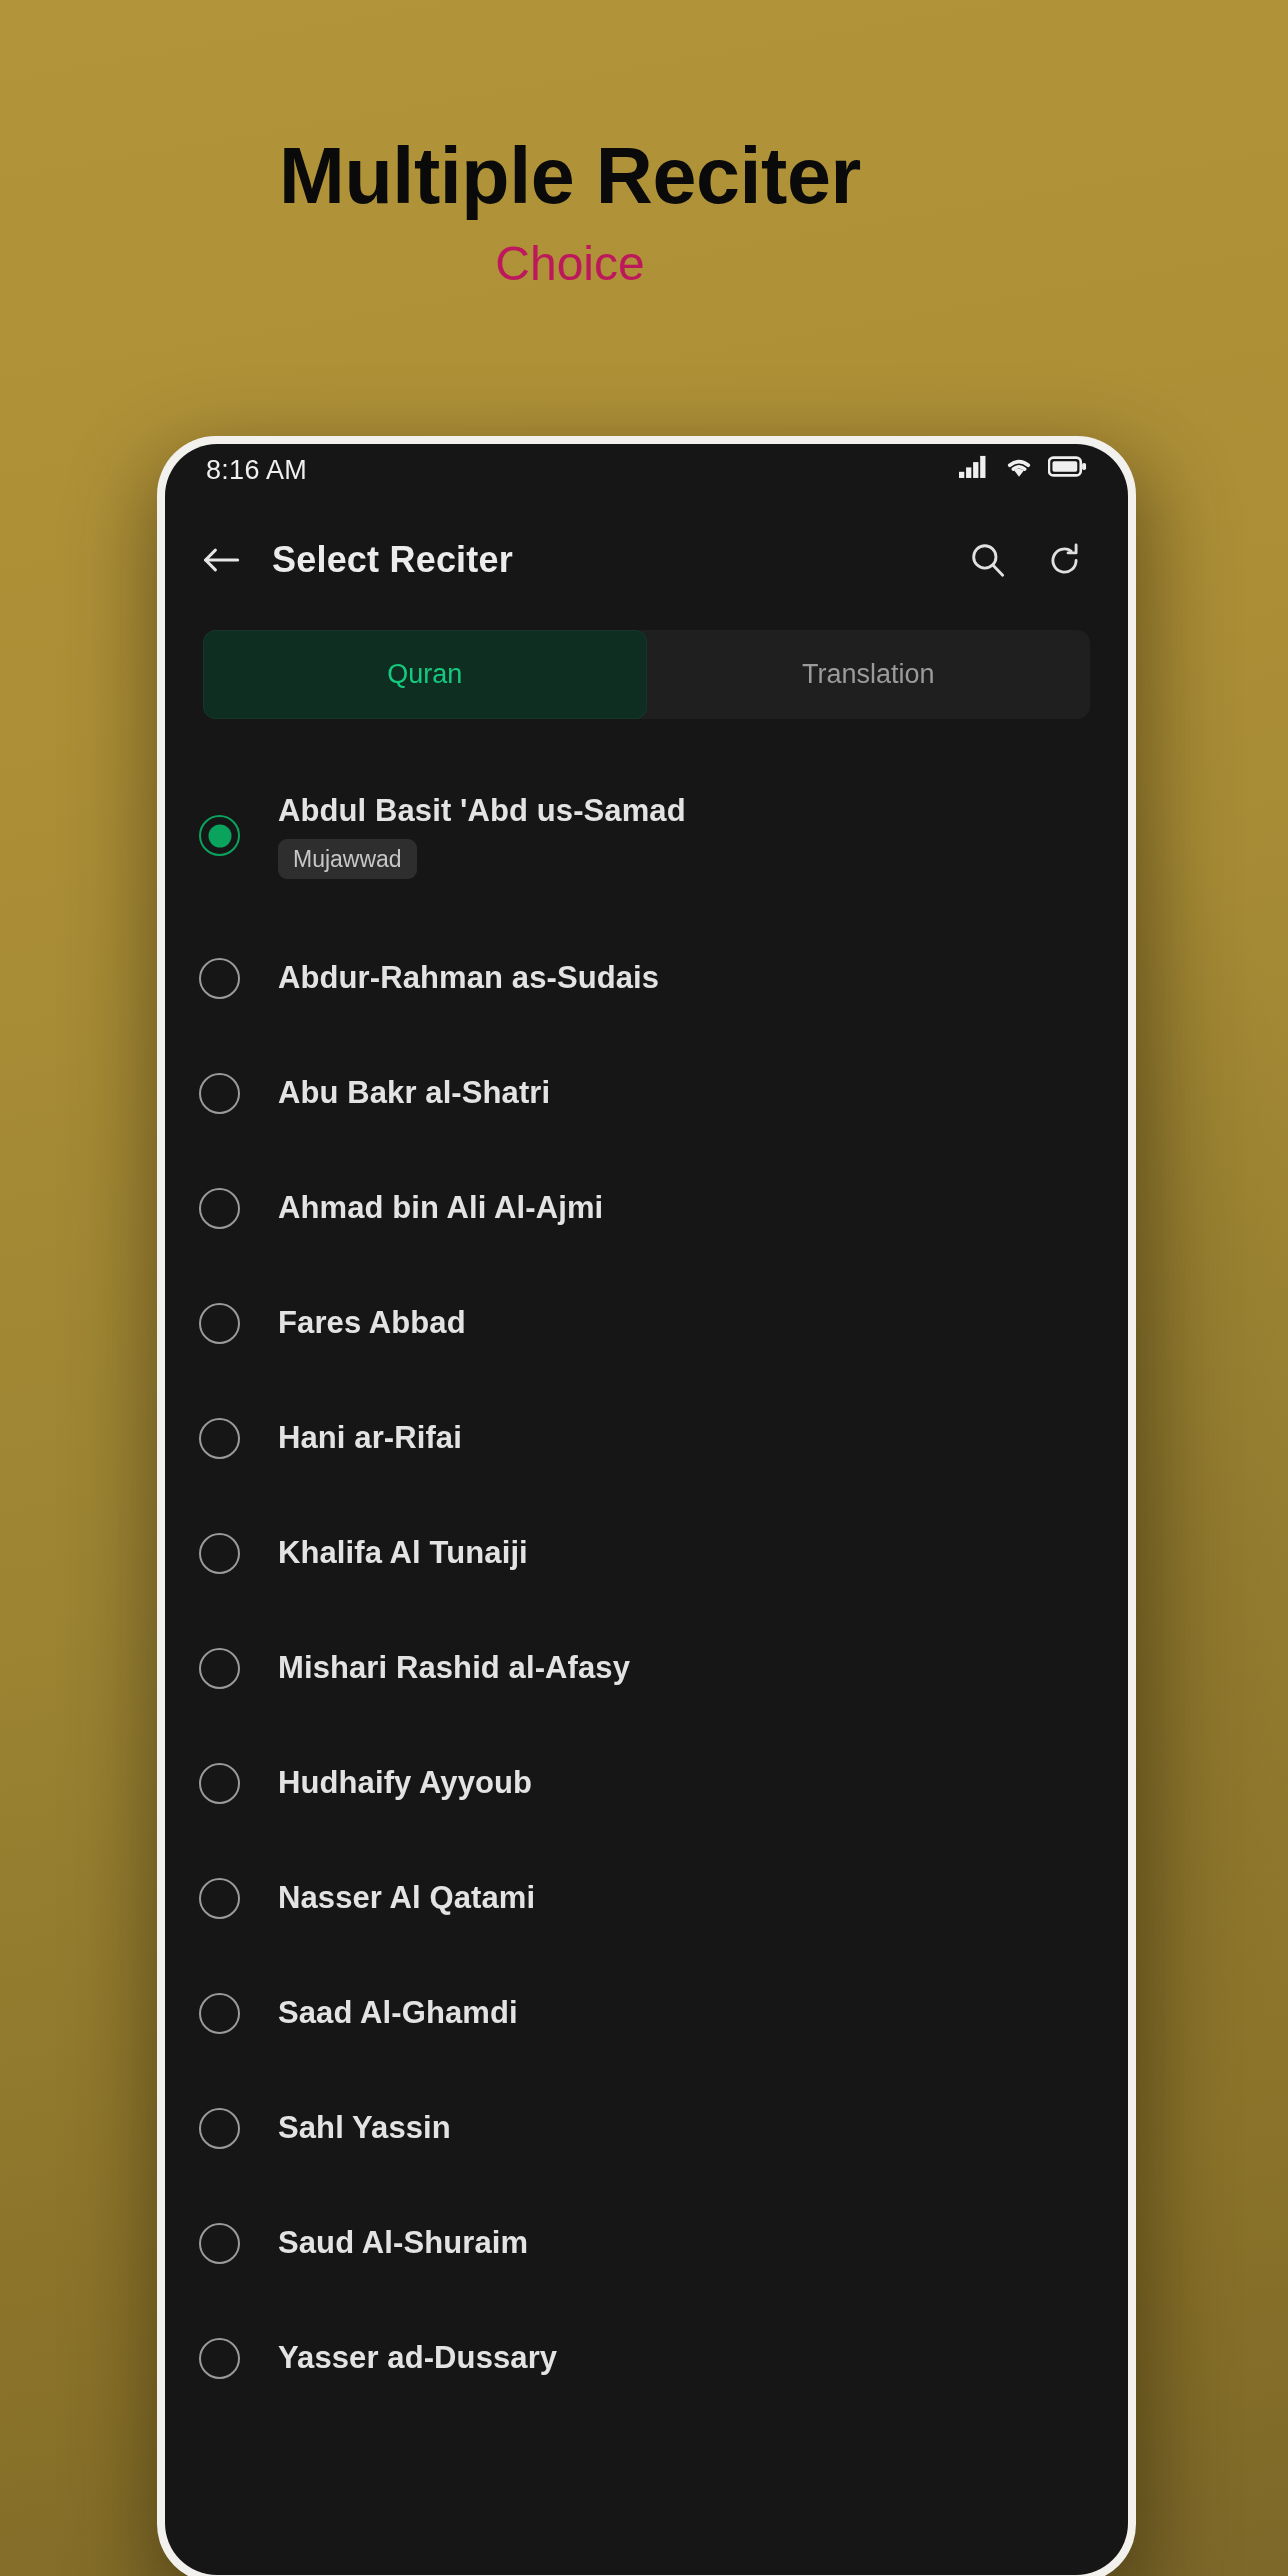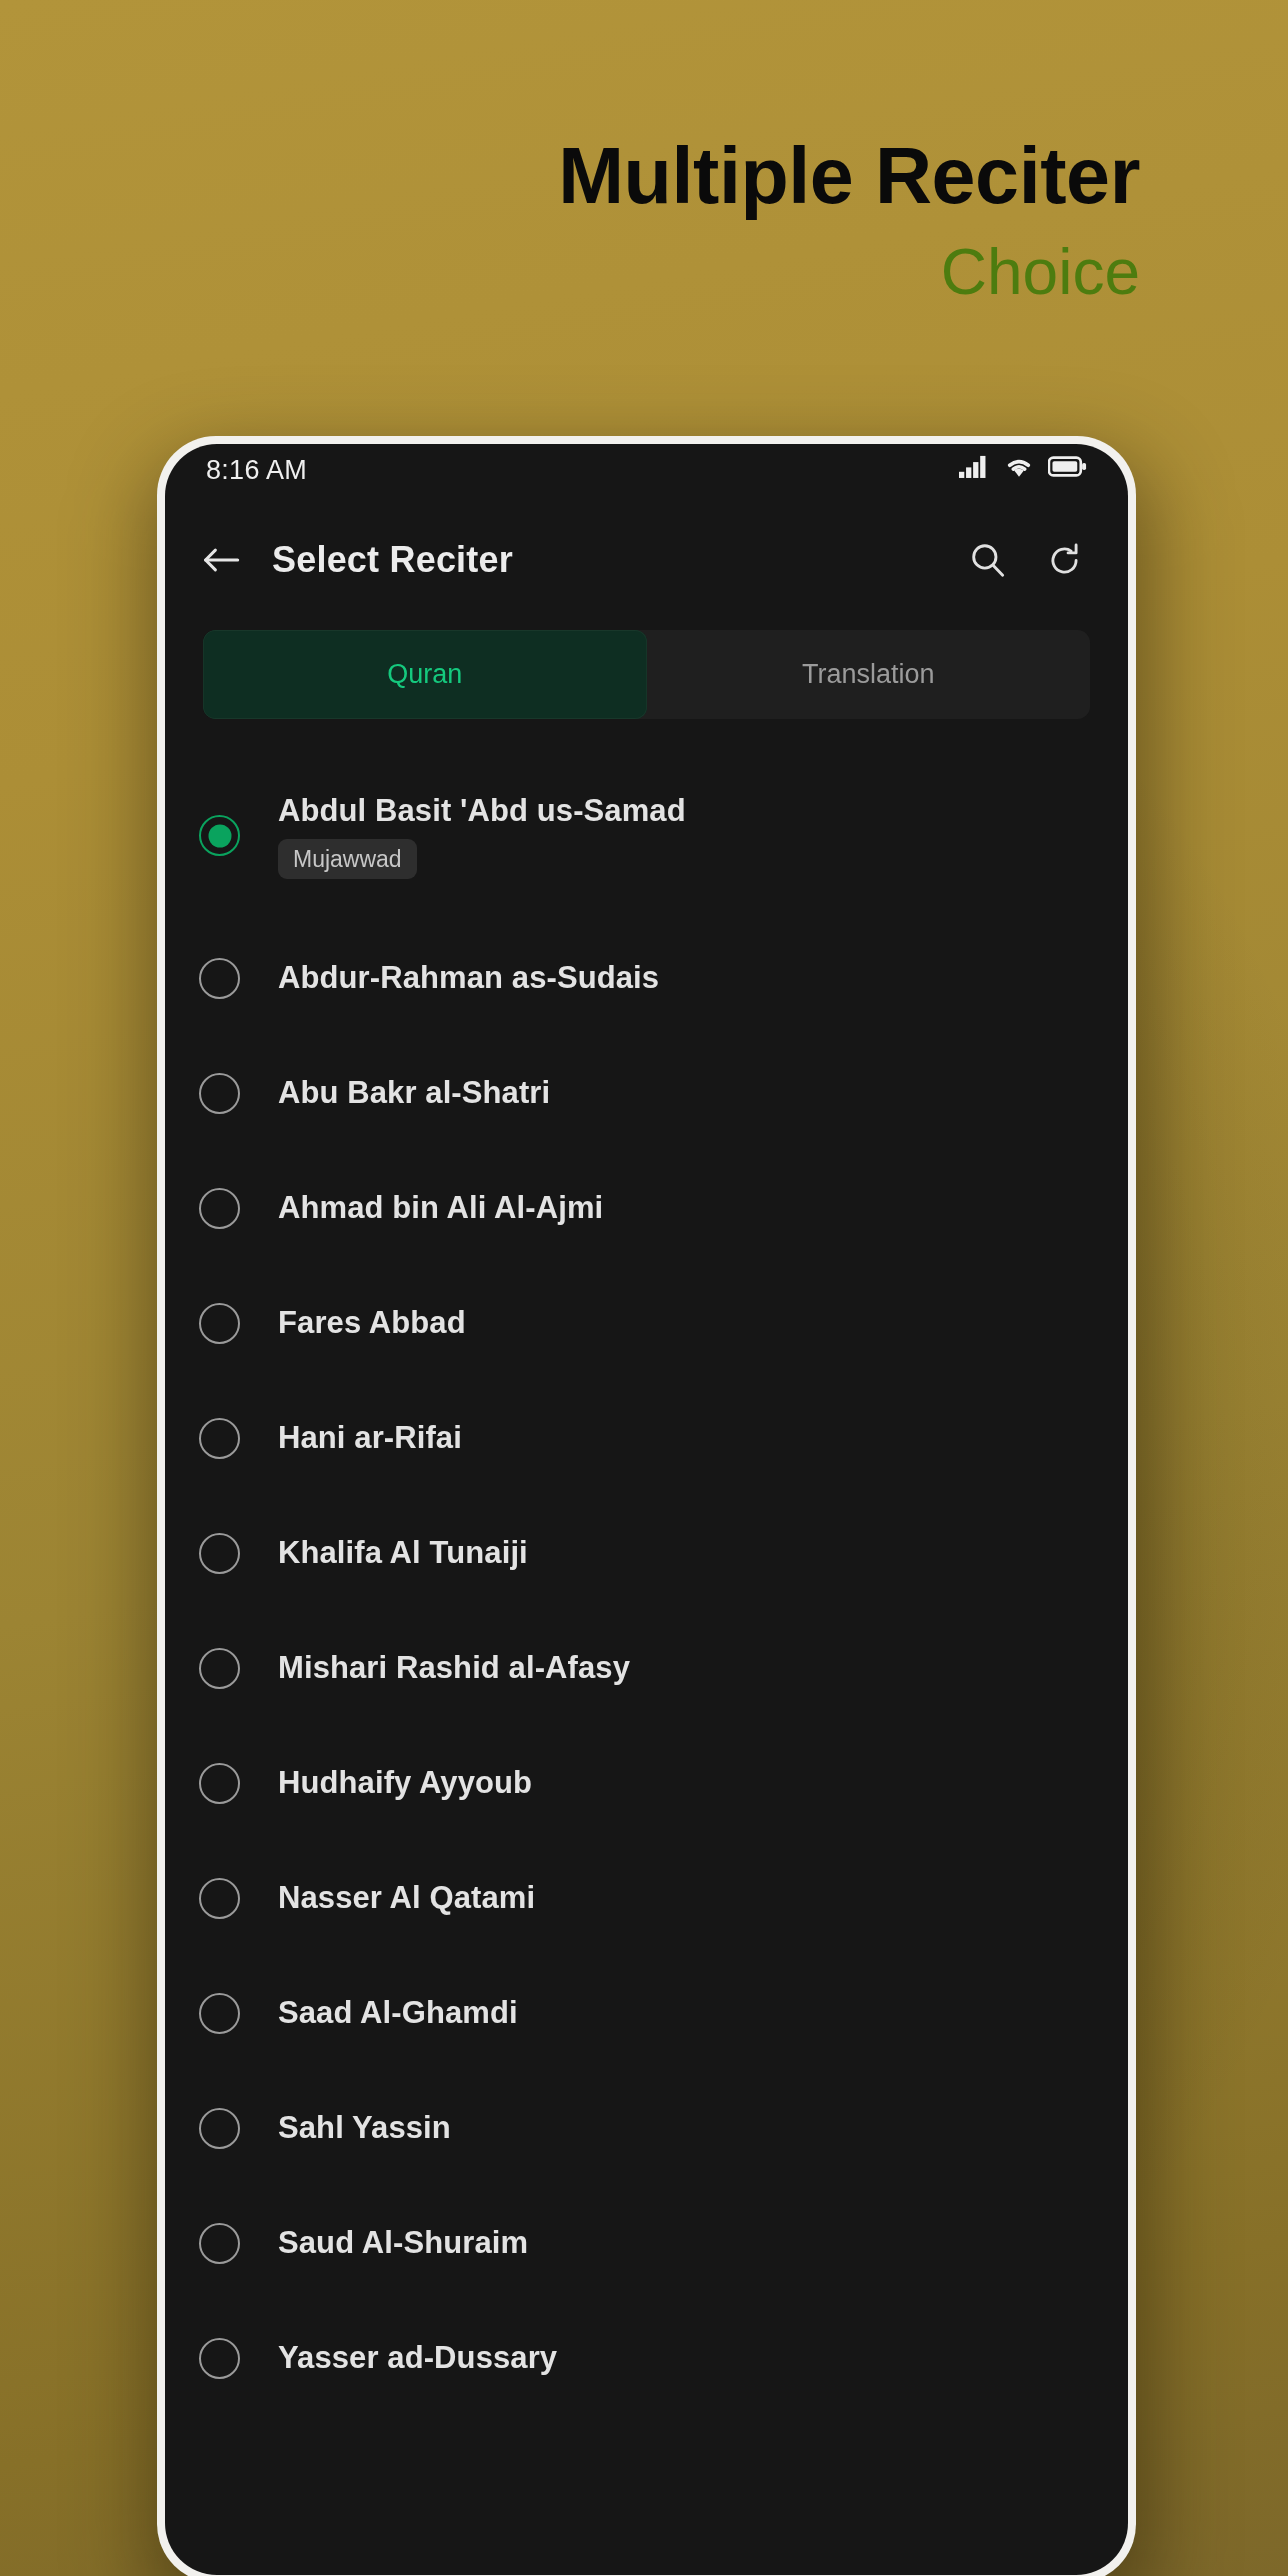--- a/index.html
+++ b/index.html
@@ -7,34 +7,34 @@
   body {
     font-family: "Liberation Sans", sans-serif;
     background:
       radial-gradient(ellipse 805px 1252px at 62% 58%, rgba(40,32,6,0.30) 0%, rgba(40,32,6,0.10) 45%, rgba(0,0,0,0) 72%),
       linear-gradient(170deg, #b2943a 0%, #ac8e36 28%, #9c8433 58%, #877028 88%, #7d682a 100%);
     overflow:hidden;
     position:relative;
   }
 
   
-  .promo { position:absolute; left:0; top:0; width:1140px; text-align:right; }
+  .promo { position:absolute; left:0; top:0; width:1140px; text-align:center; }
   .promo-title {
     margin-top:136px;
     font-size:79px;
     font-weight:700;
     color:#0a0a0a;
     letter-spacing:-0.4px;
     line-height:1.0;
   }
   .promo-sub {
     margin-top:25px;
-    font-size:64px;
+    font-size:48px;
     font-weight:300;
-    color:#4d7c0f;
+    color:#be185d;
     line-height:1.0;
   }
 
   
   .phone-shadow {
     position:absolute;
     left:150px; top:458px;
     width:1002px; height:2165px;
     border-radius:64px;
     background:rgba(28,22,4,0.45);

